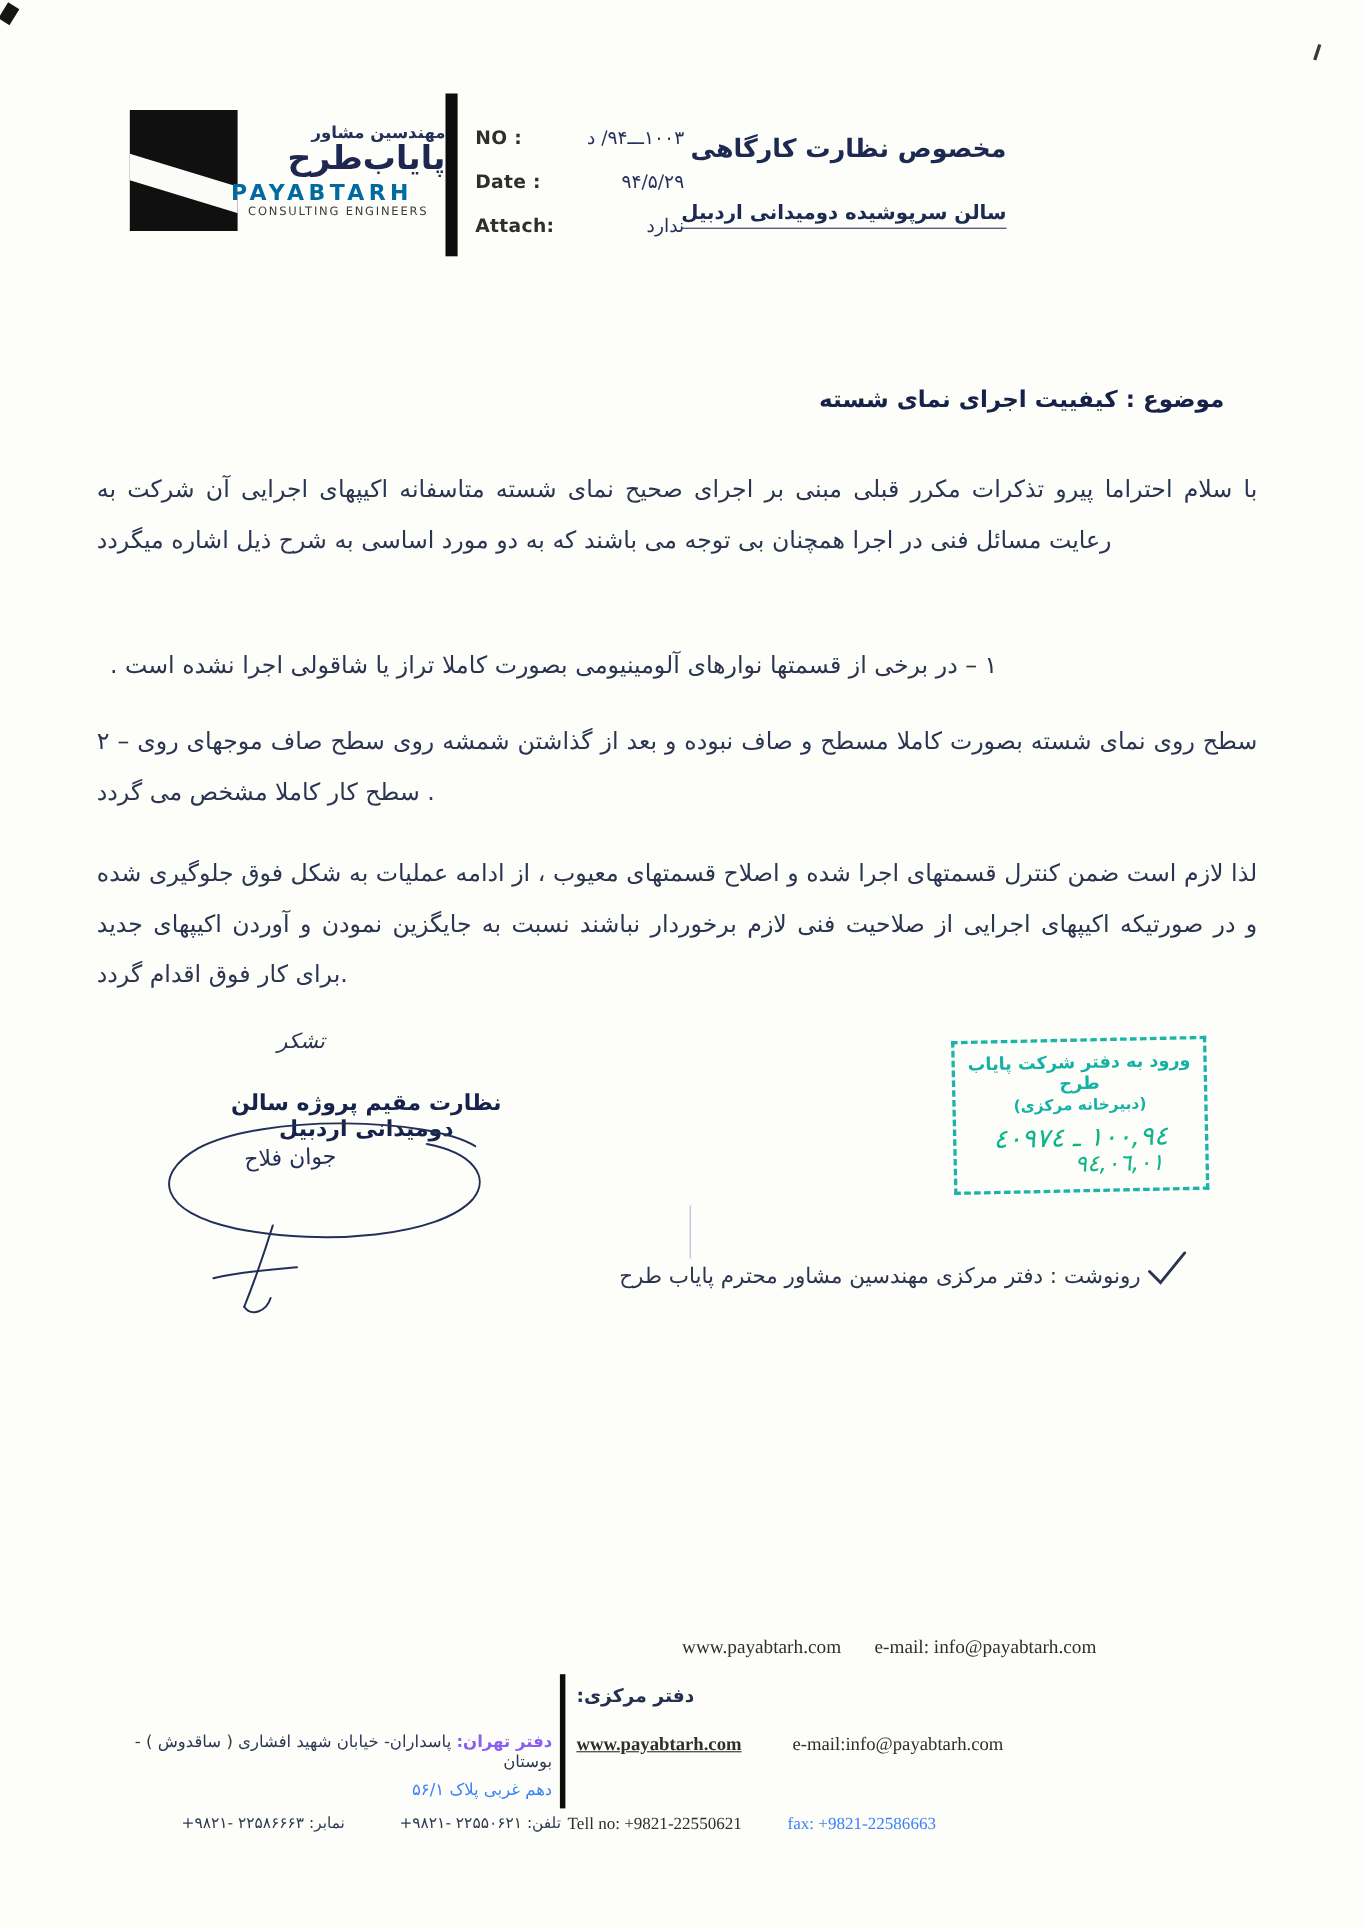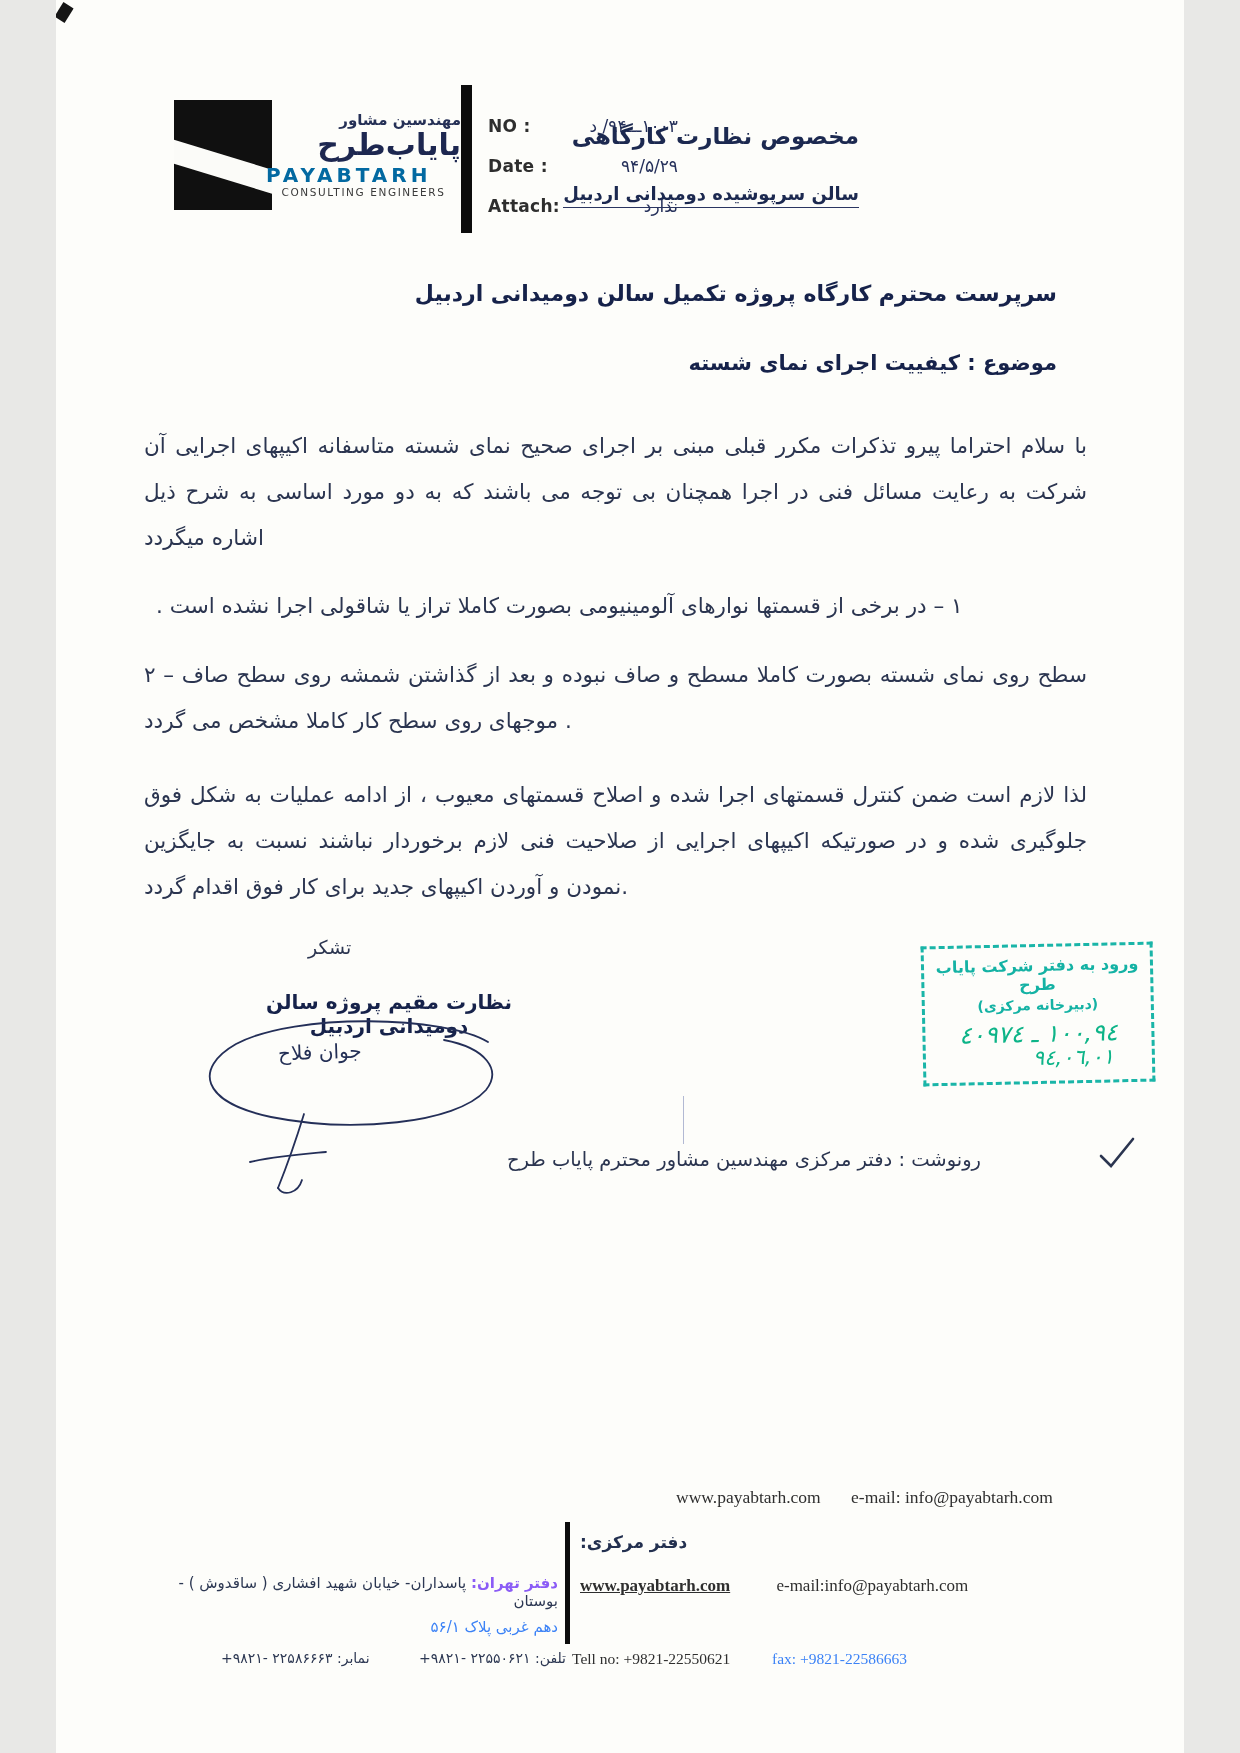--- a/index.html
+++ b/index.html
@@ -1,17 +1,17 @@
 <!DOCTYPE html>
 <html lang="fa"><head>
 <meta charset="utf-8">
 <style>
   html,body{margin:0;padding:0;background:#e8e8e6;}
   .page{
-    position:relative;width:1128px;height:1753px;margin:0 auto;
+    position:relative;width:1240px;height:1753px;margin:0 auto;
     background:#fdfdfa;overflow:hidden;
     font-family:"DejaVu Sans","Liberation Sans",sans-serif;
     color:#2b3550;
   }
   
   .speck-tl{position:absolute;left:2px;top:4px;width:12px;height:17px;background:#151515;transform:rotate(32deg);}
   .speck-r{position:absolute;left:1196px;top:40px;width:3px;height:15px;background:#3a3a3a;transform:rotate(18deg);}
   .blue-line-artifact{position:absolute;left:627px;top:1096px;width:1px;height:48px;background:#98a1c6;opacity:.75;}
   
   .logo-box{position:absolute;left:118px;top:100px;width:98px;height:110px;background:#101010;overflow:hidden;}
@@ -32,21 +32,21 @@
   .head-right-2{font-size:18px;font-weight:bold;margin-top:34px;border-bottom:1.5px solid #2a3560;padding-bottom:3px;}
   
   .rtl{direction:rtl;}
   .recipient{position:absolute;right:127px;top:281px;font-size:22px;font-weight:bold;color:#16224a;}
   .subject{position:absolute;right:127px;top:351px;font-size:21px;font-weight:bold;color:#16224a;text-align:right;}
   .para{position:absolute;left:88px;right:97px;text-align:justify;font-size:21.5px;line-height:46px;color:#2b3550;}
   .p1{top:423px;}
   .item1{position:absolute;right:175px;left:100px;top:593px;text-align:left;font-size:21.5px;color:#2b3550;}
   .item2{top:652px;}
   .p2{top:772px;}
-  .thanks{position:absolute;left:252px;top:936px;font-size:19px;color:#2b3550;}
+  .thanks{position:absolute;left:252px;top:936px;font-size:19px;color:#2b3550;font-style:italic;}
   .signer-title{position:absolute;left:168px;top:990px;width:330px;font-size:20px;font-weight:bold;color:#16224a;text-align:center;direction:rtl;}
   .signer-name{position:absolute;left:222px;top:1040px;font-size:20px;color:#232f55;transform:rotate(-2deg);}
   .signature-svg{position:absolute;left:120px;top:1002px;}
   
   .stamp{
     position:absolute;left:866px;top:944px;width:226px;height:134px;
     border:3px dashed #1ab5a8;transform:rotate(-1.2deg);
     direction:rtl;text-align:center;color:#14b2a4;
   }
   .stamp-l1{font-size:16px;font-weight:bold;margin-top:9px;}
@@ -108,21 +108,20 @@
       <span class="field-label">Attach:</span>
       <span class="field-value">ندارد</span>
     </div>
   </div>
 
   <div class="head-right">
     <div class="head-right-1">مخصوص نظارت کارگاهی</div>
     <div class="head-right-2">سالن سرپوشیده دومیدانی اردبیل</div>
   </div>
 
-  <div class="recipient rtl">سرپرست محترم کارگاه پروژه تکمیل سالن دومیدانی اردبیل</div>
   <div class="subject rtl">موضوع : کیفییت اجرای نمای شسته</div>
 
   <div class="para p1">با سلام احتراما پیرو تذکرات مکرر قبلی مبنی بر اجرای صحیح نمای شسته متاسفانه اکیپهای اجرایی آن شرکت به رعایت مسائل فنی در اجرا همچنان بی توجه می باشند که به دو مورد اساسی به شرح ذیل اشاره میگردد</div>
   <div class="item1 rtl">۱ – در برخی از قسمتها نوارهای آلومینیومی بصورت کاملا تراز یا شاقولی اجرا نشده است .</div>
   <div class="para item2">۲ – سطح روی نمای شسته بصورت کاملا مسطح و صاف نبوده و بعد از گذاشتن شمشه روی سطح صاف موجهای روی سطح کار کاملا مشخص می گردد .</div>
   <div class="para p2">لذا لازم است ضمن کنترل قسمتهای اجرا شده و اصلاح قسمتهای معیوب ، از ادامه عملیات به شکل فوق جلوگیری شده و در صورتیکه اکیپهای اجرایی از صلاحیت فنی لازم برخوردار نباشند نسبت به جایگزین نمودن و آوردن اکیپهای جدید برای کار فوق اقدام گردد.</div>
 
   <div class="thanks rtl">تشکر</div>
   <div class="signer-title">نظارت مقیم  پروژه سالن دومیدانی اردبیل</div>
   <div class="signer-name rtl">جوان فلاح</div>

